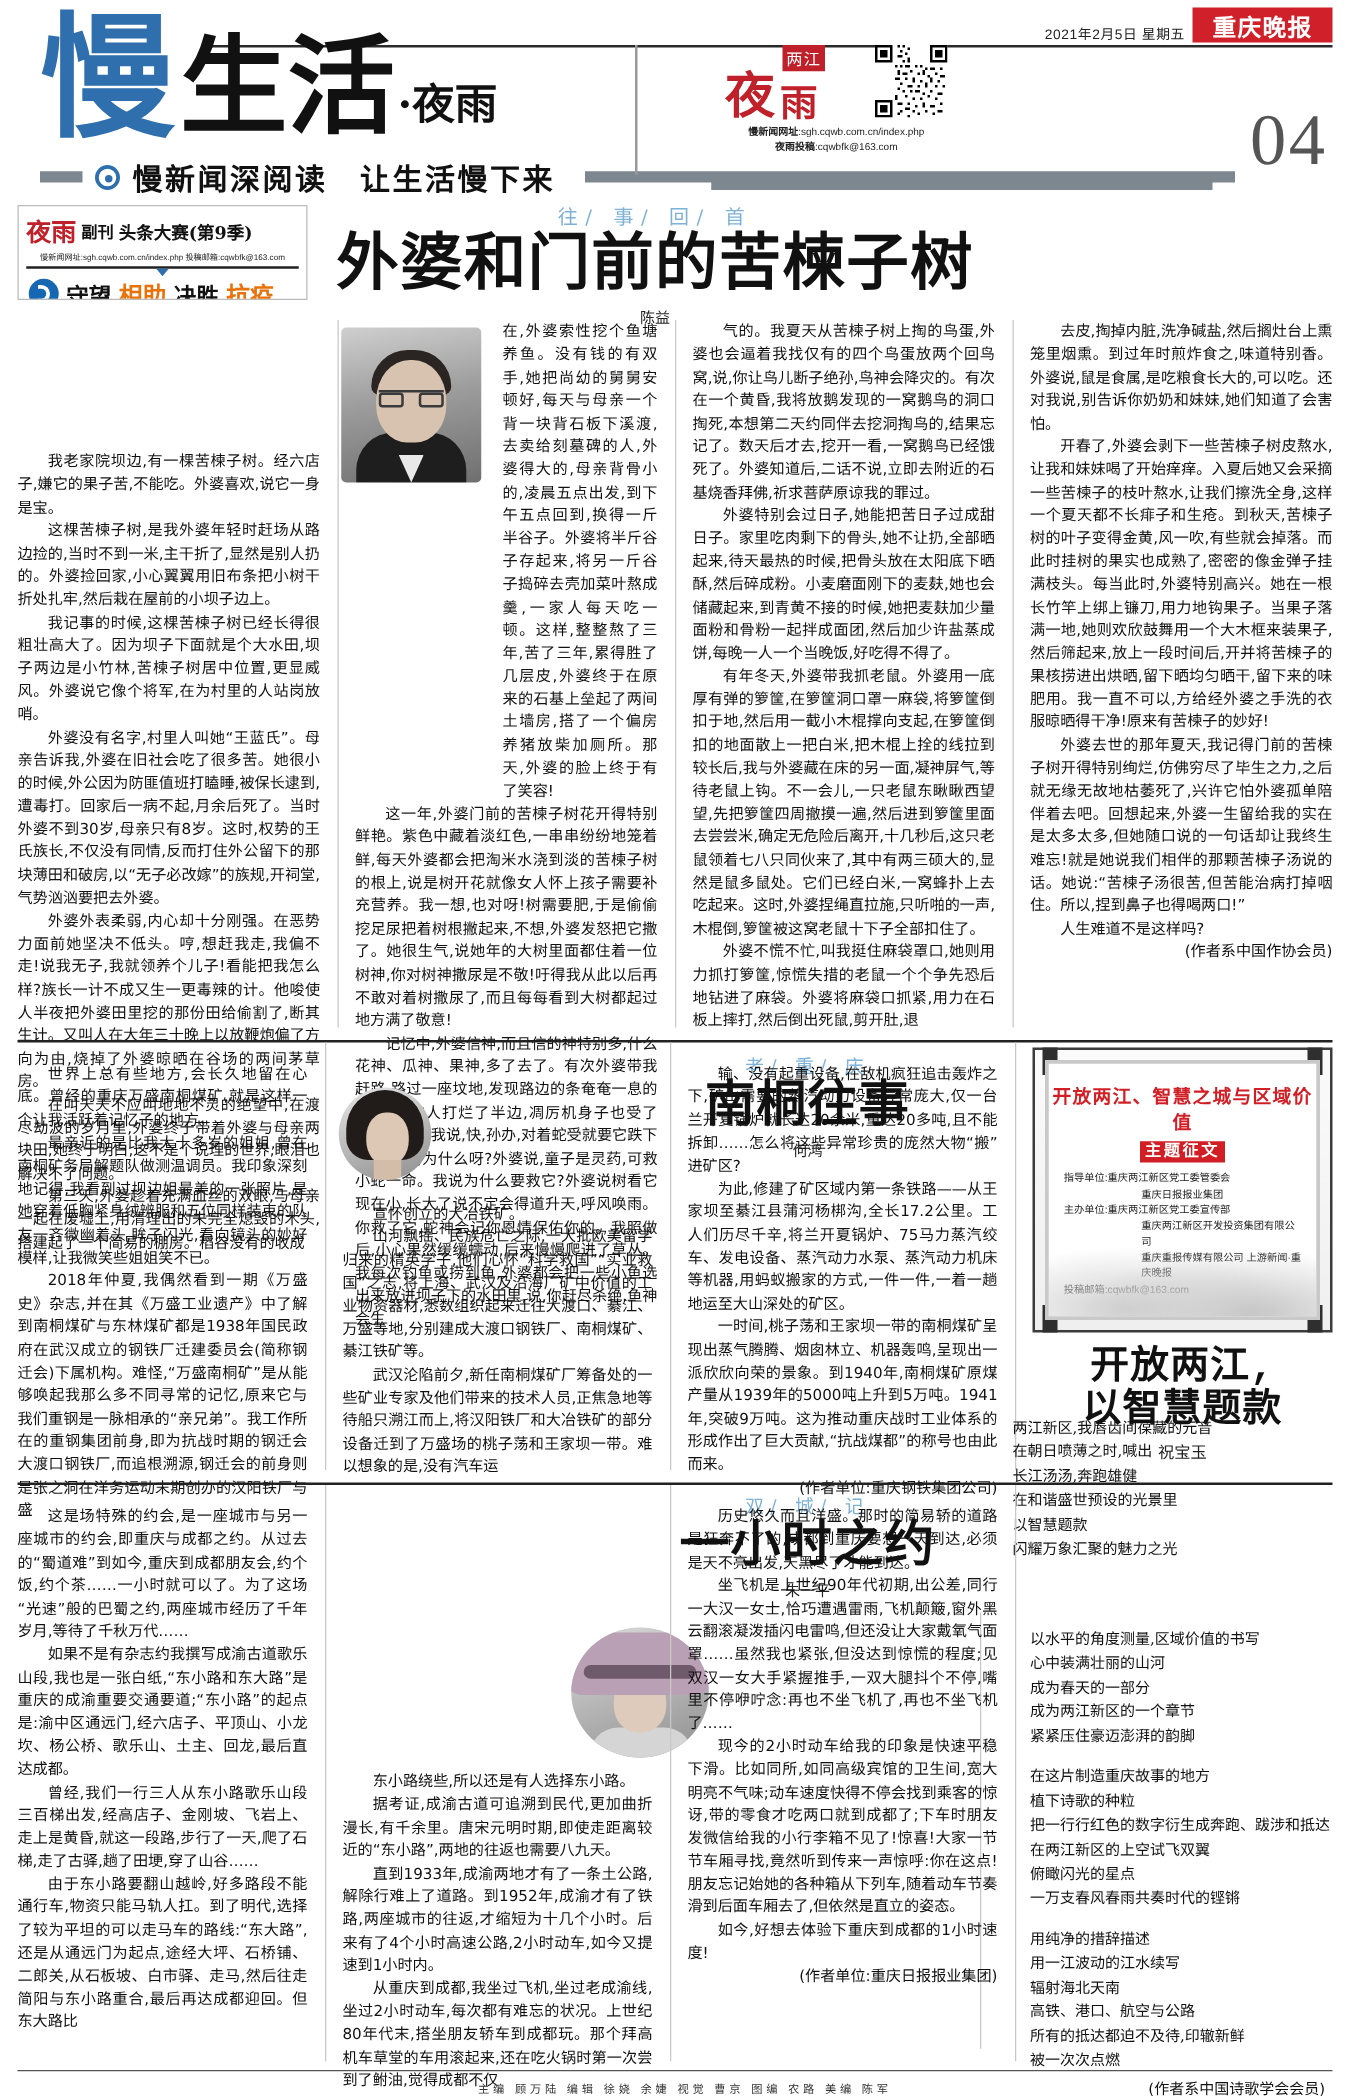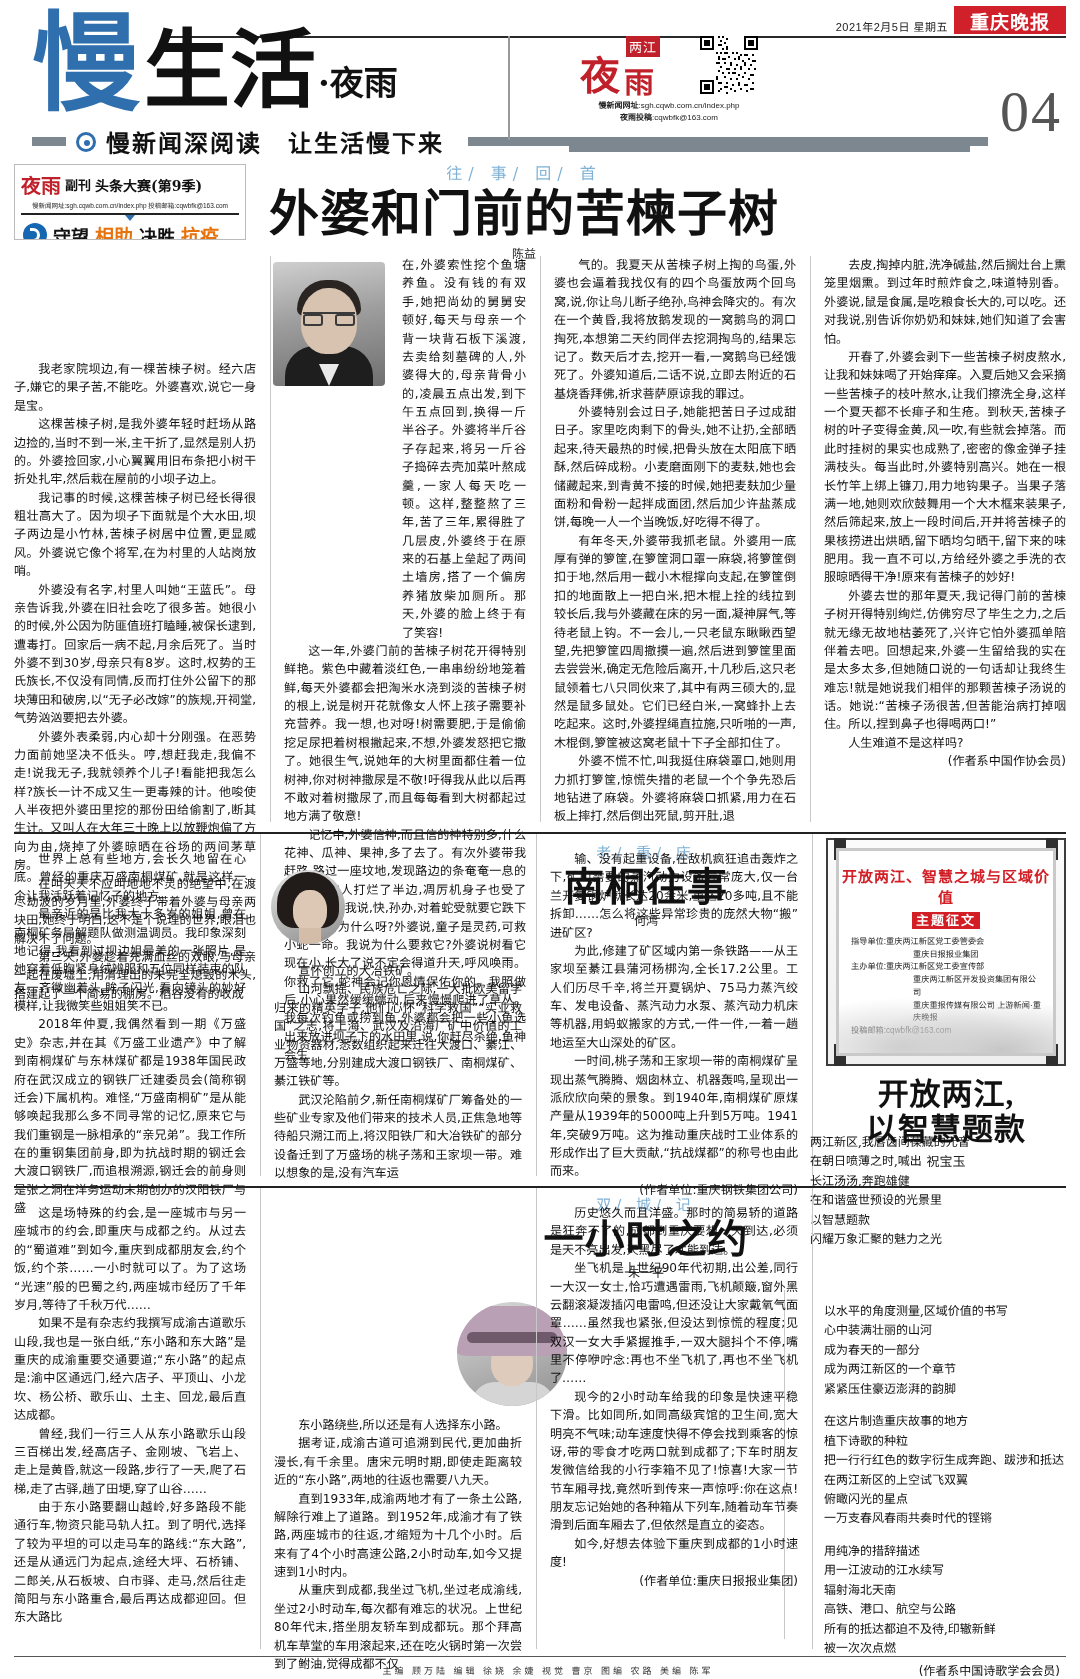--- a/index.html
+++ b/index.html
@@ -79,21 +79,21 @@
     font-family:"Liberation Sans",sans-serif;color:#222;}
   .qrtext b{font-weight:bold;}
   .grayband{position:absolute;left:555px;right:96px;top:143px;height:9px;background:#7d8790;}
   .hr-thick{border-top:2px solid #222;}
 
   .kicker{
     text-align:center;color:#7fb2d6;font-size:15px;letter-spacing:5px;
     font-family:"DejaVu Serif",serif;margin-bottom:2px;
   }
   .headline{
-    text-align:center;font-weight:bold;color:#111;font-family:Liberation Serif, serif;
+    text-align:center;font-weight:bold;color:#111;font-family:Liberation Mono, monospace;
     line-height:1.06;letter-spacing:1px;
   }
   .byline{text-align:center;font-size:12px;color:#222;margin-top:3px;
     font-family:"Liberation Sans",sans-serif;}
 
   .body-col{
     font-size:12.1px;line-height:1.52;text-align:justify;color:#111;
     font-family:"DejaVu Sans","Liberation Sans",sans-serif;
   }
   .body-col p{margin:0;text-indent:2em;}

